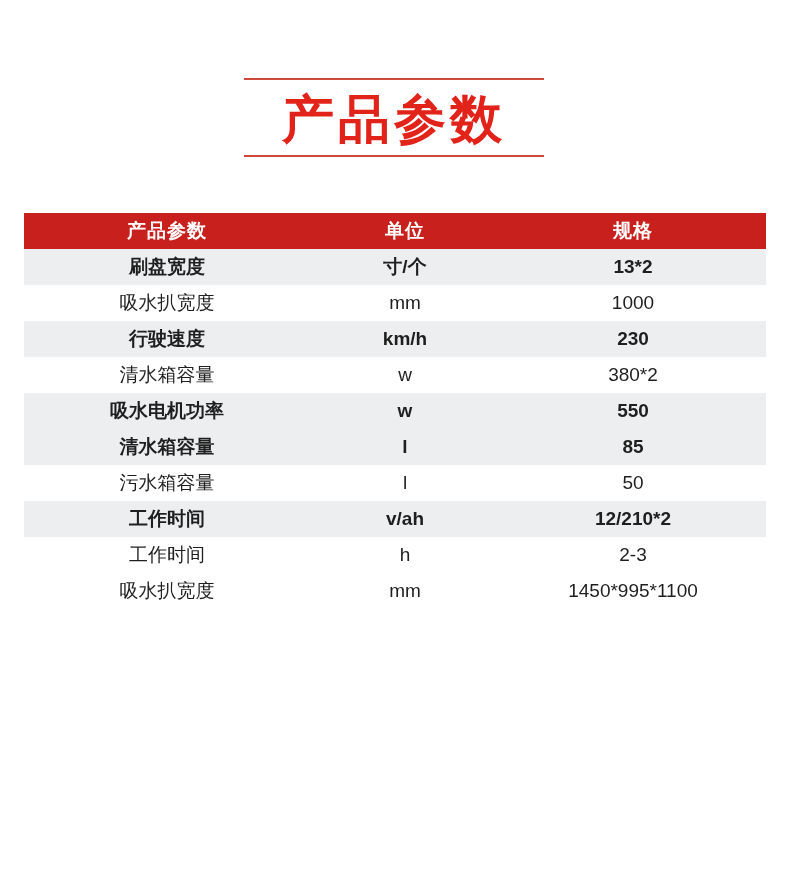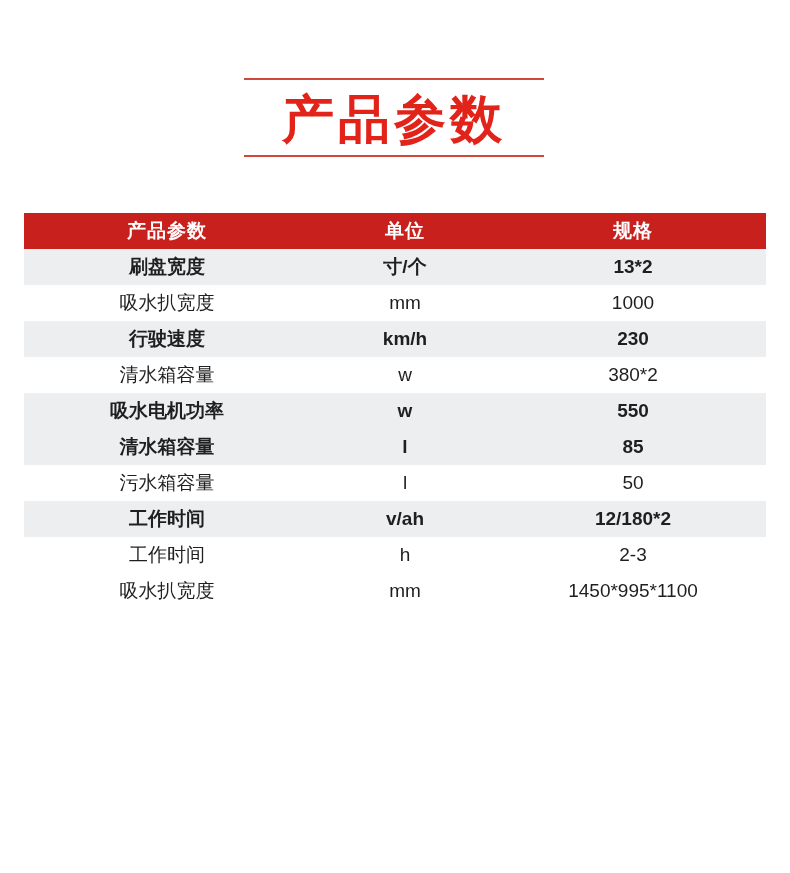--- a/index.html
+++ b/index.html
@@ -166,21 +166,21 @@
             <td>85</td>
           </tr>
           <tr class="odd">
             <td>污水箱容量</td>
             <td>l</td>
             <td>50</td>
           </tr>
           <tr class="even">
             <td>工作时间</td>
             <td>v/ah</td>
-            <td>12/180*2</td>
+            <td>12/210*2</td>
           </tr>
           <tr class="odd">
             <td>工作时间</td>
             <td>h</td>
             <td>2-3</td>
           </tr>
           <tr class="odd">
             <td>吸水扒宽度</td>
             <td>mm</td>
             <td>1450*995*1100</td>

